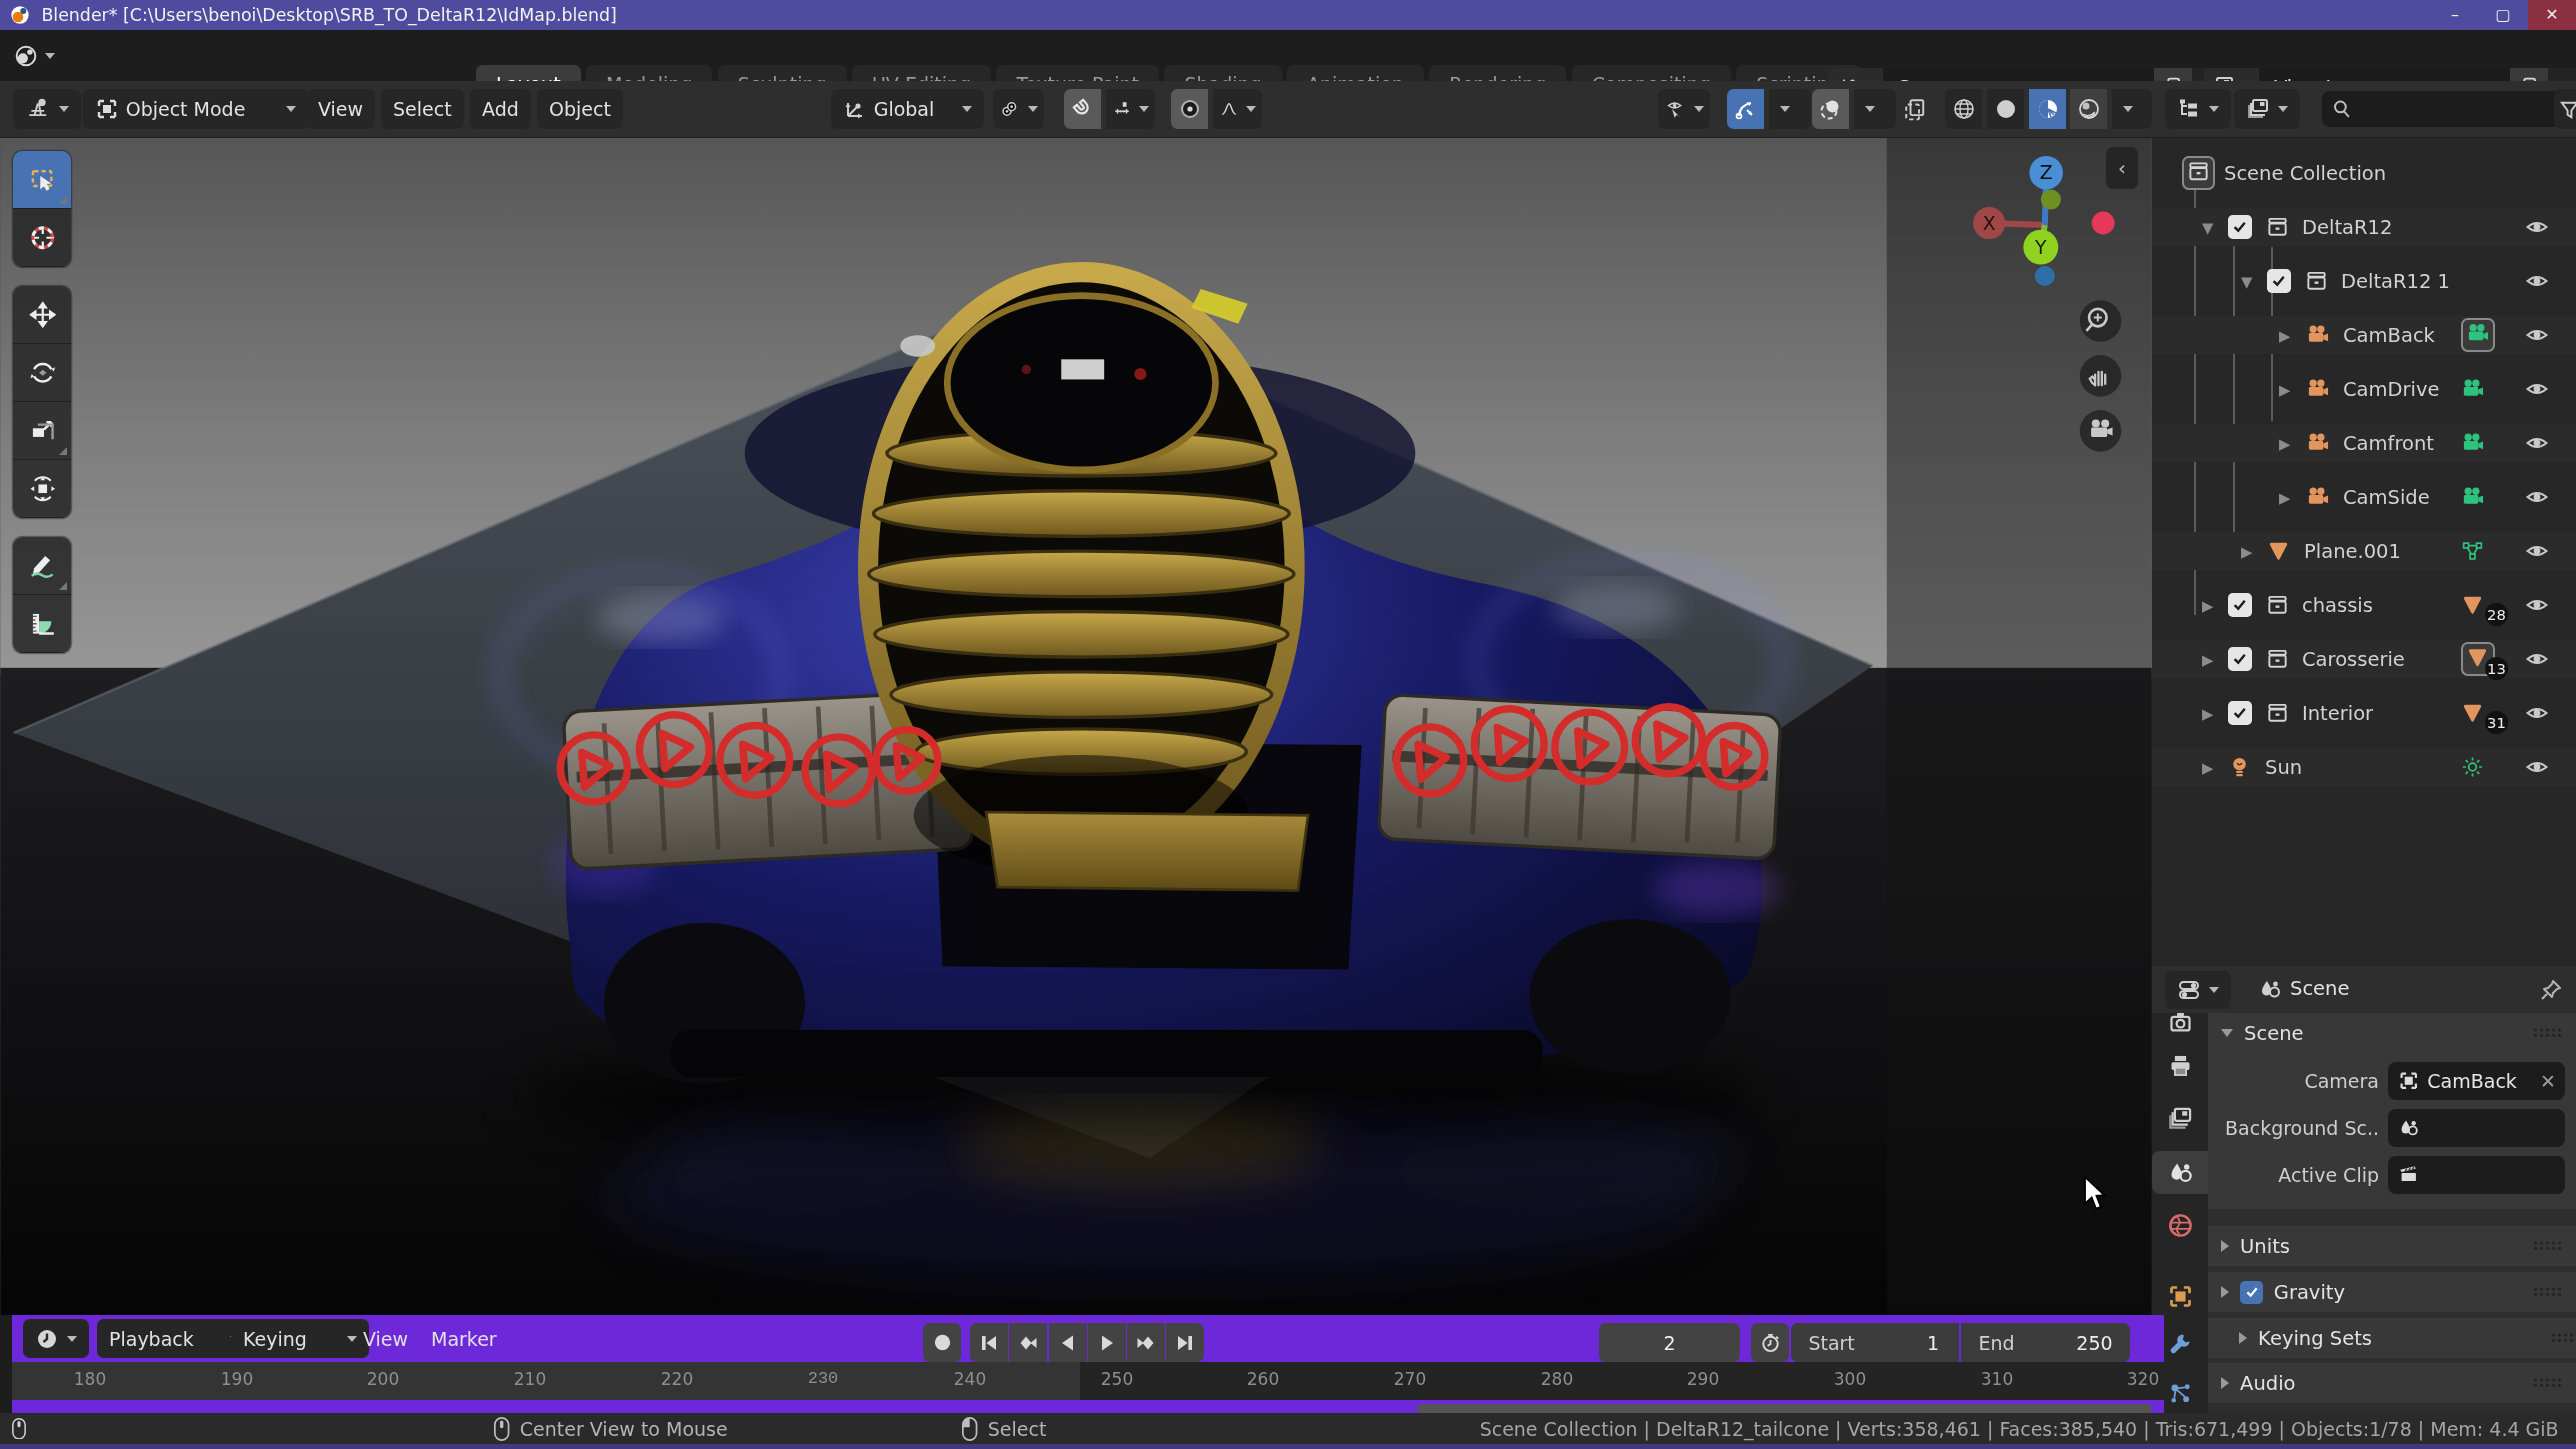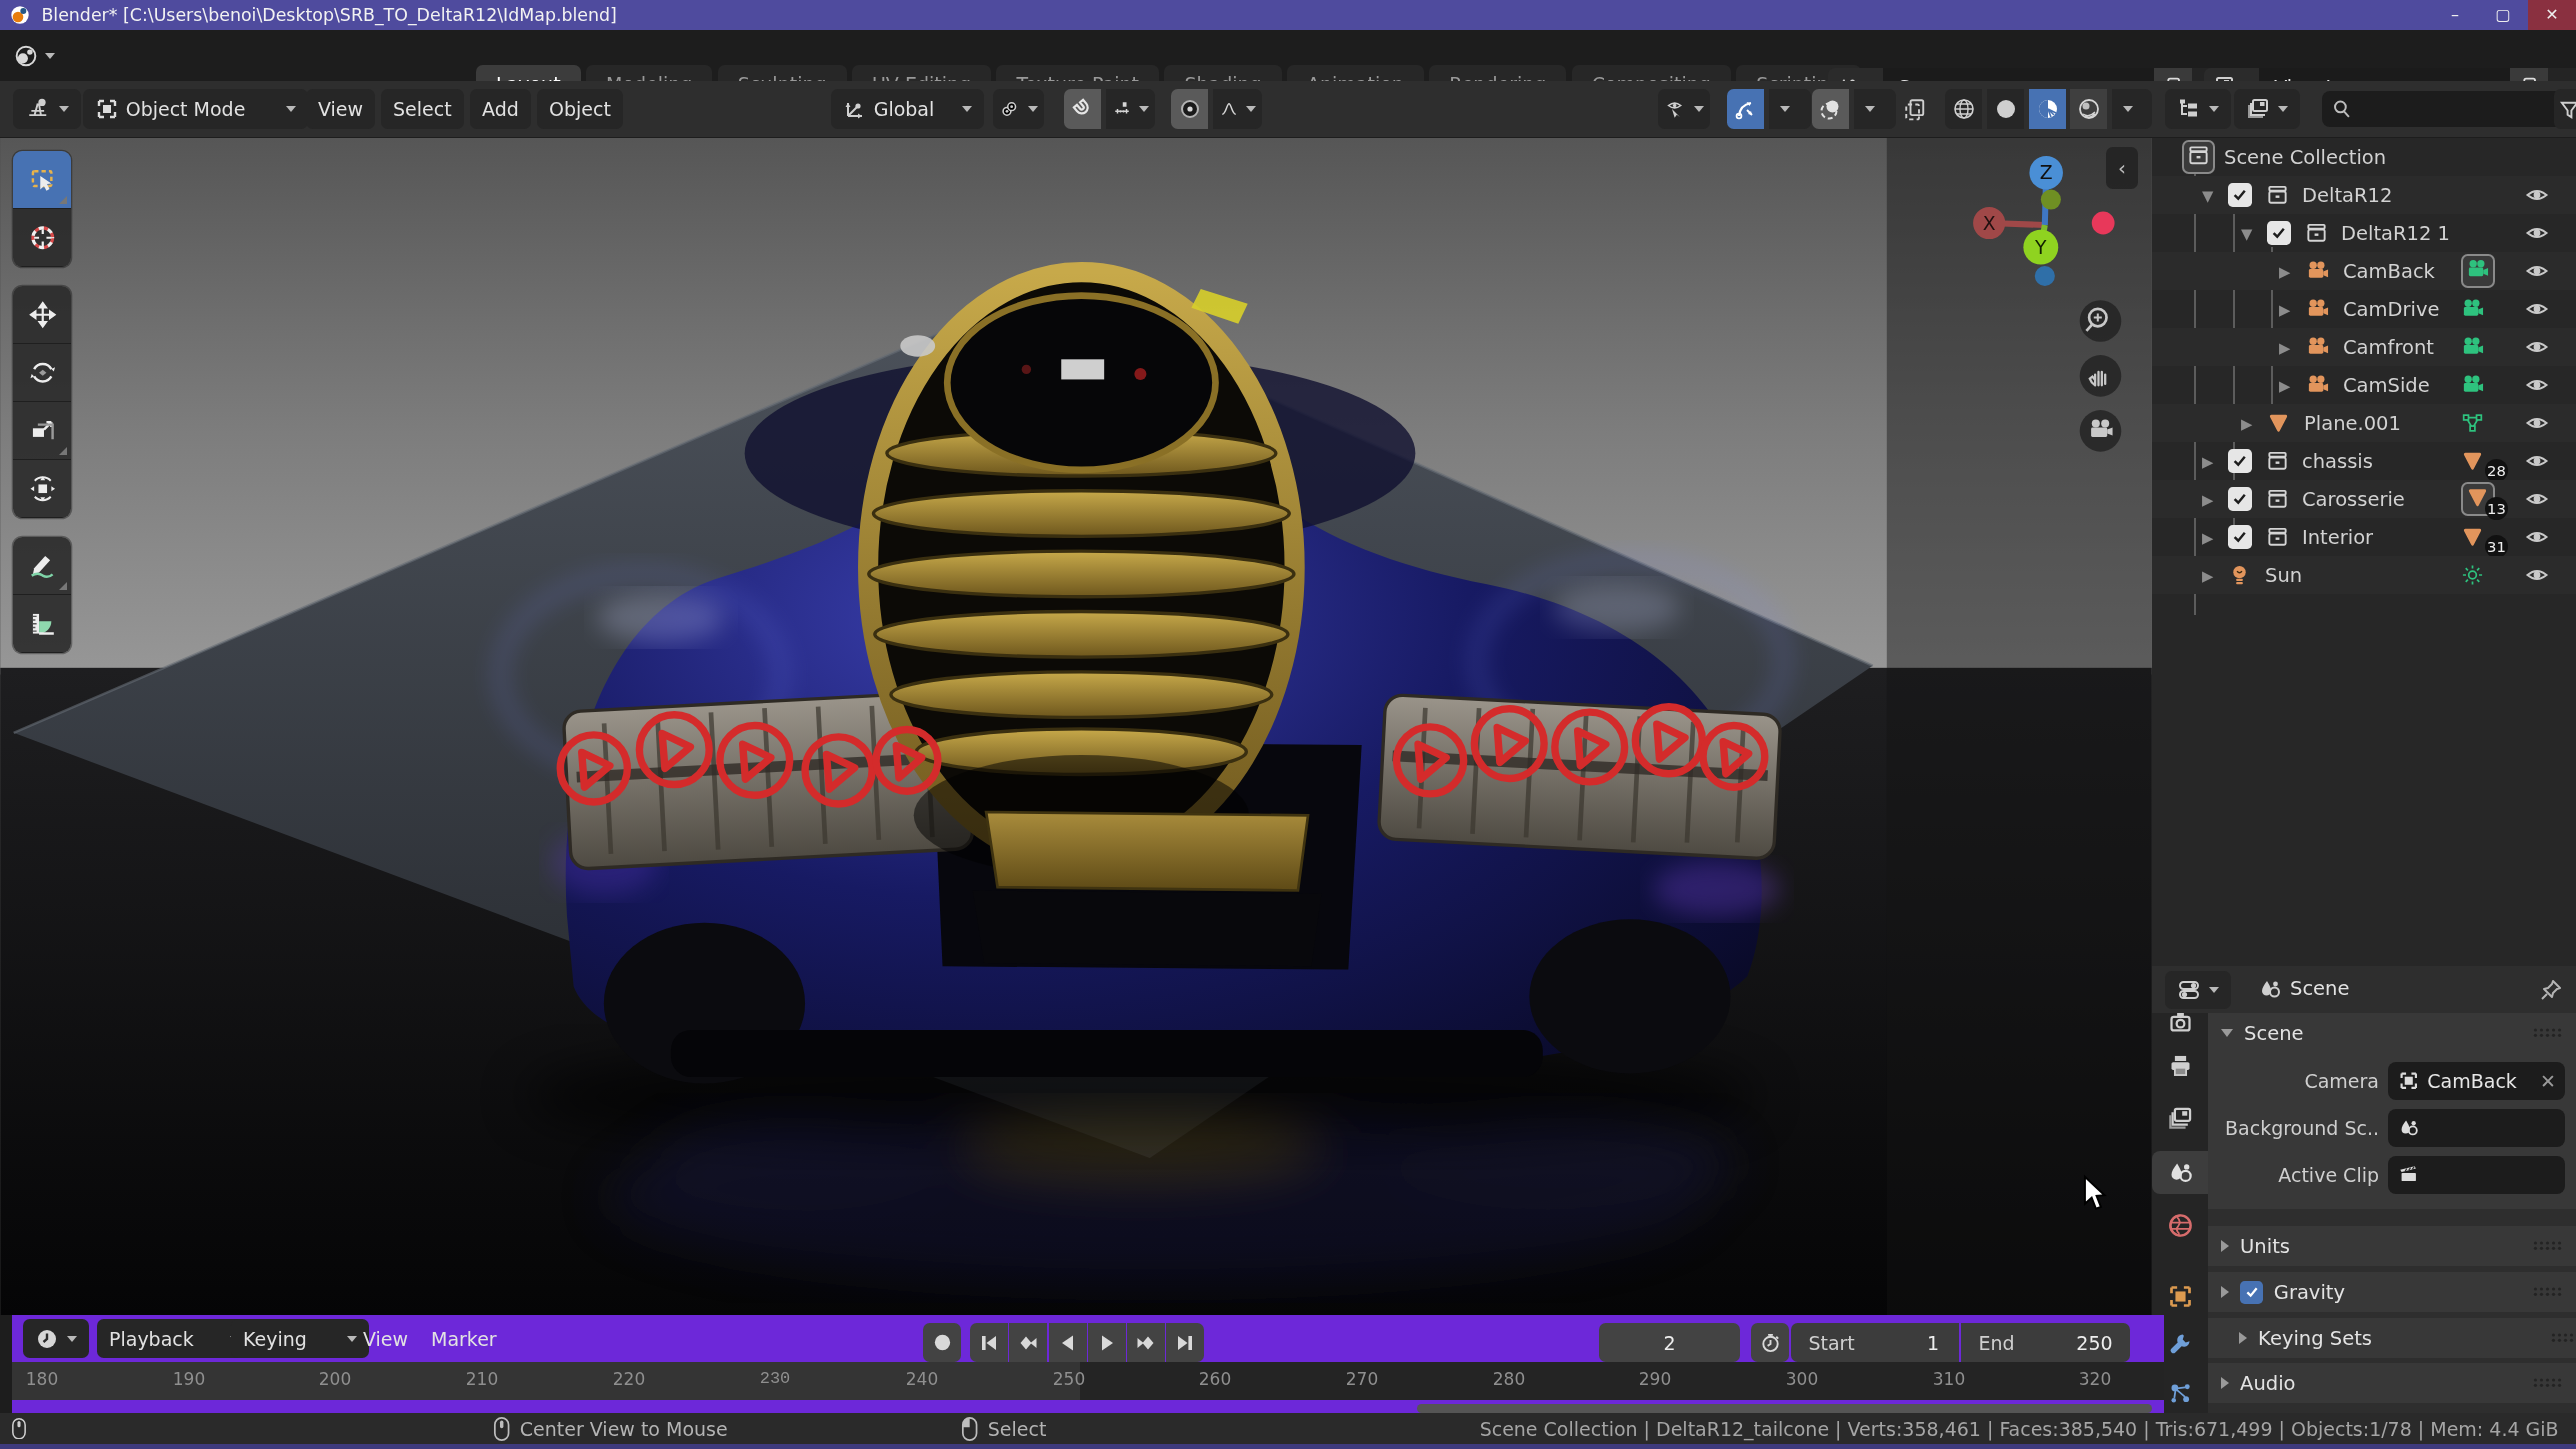--- a/index.html
+++ b/index.html
@@ -38,21 +38,21 @@
   .tool{width:58px;height:57px;background:#2a2a2ae6;display:flex;align-items:center;justify-content:center;position:relative;}
   .tool.active{background:#4772b3;}
   .tool .subtri{position:absolute;right:4px;bottom:4px;width:0;height:0;border-left:8px solid transparent;border-bottom:8px solid #777;}
   .tgroup{border-radius:9.4px;overflow:hidden;margin-bottom:19px;box-shadow:0 0 0 1.3px #00000055;}
   .tgroup .tool{border-bottom:1.3px solid #1f1f1f;}
   #collapse-btn{position:absolute;left:2106px;top:9.4px;width:32px;height:42px;background:#202020cc;border-radius:6.7px;
         color:#bbb;display:flex;align-items:center;justify-content:center;font-size:20px;}
   
   #outliner-hdr{left:2152px;top:81px;width:424px;height:56px;}
   #outliner{left:2152px;top:138px;width:424px;height:828px;background:#272727;overflow:hidden;}
-  .orow{position:relative;width:100%;height:38px;}
+  .orow{position:relative;width:100%;height:38px;margin-top:16px;}
   .orow:nth-child(even){background:#2b2b2b;}
   .orow .olabel{position:absolute;top:50%;transform:translateY(-50%);font-size:19.5px;color:#d2d2d2;white-space:nowrap;}
   .orow .oic{position:absolute;top:50%;transform:translateY(-50%);display:flex;}
   .cb{display:inline-flex;width:24px;height:24px;border-radius:4.7px;align-items:center;justify-content:center;}
   .caret{position:absolute;top:50%;transform:translateY(-50%);font-size:14.8px;color:#8c8c8c;}
   .badge{position:absolute;background:#111;border-radius:50%;min-width:23px;height:23px;color:#eee;font-size:14.8px;
          display:flex;align-items:center;justify-content:center;}
   .iconbox{border:2px solid #8a8a8a;border-radius:6.7px;padding:2px 3.4px;background:#3a3a3a;}
   .treeline{position:absolute;width:2px;background:#5c5c5c;}
   
@@ -68,21 +68,21 @@
   .grips{margin-left:auto;opacity:.8;}
   .prow{position:absolute;height:39px;display:flex;align-items:center;width:100%;}
   .plabel{width:171px;text-align:right;font-size:19px;color:#cfcfcf;flex:none;}
   .pfield{margin-left:9.4px;height:38px;flex:1;margin-right:10.7px;background:#1c1c1c;border-radius:8px;display:flex;
           align-items:center;padding:0 9.4px;font-size:19px;color:#e6e6e6;gap:8px;}
   .pfield .x{margin-left:auto;color:#9a9a9a;}
   
   #timeline{left:12px;top:1315px;width:2152px;height:98px;background:#6d28d9;}
   #ruler{position:absolute;left:0;top:47px;width:2152px;height:38px;background:#242424;overflow:hidden;}
   #range-band{position:absolute;left:0;top:0;width:1068px;height:38px;background:#343434;}
-  .tick{position:absolute;top:6.7px;transform:translateX(-50%);font-size:17px;color:#8f8f8f;}
+  .tick{position:absolute;top:6.7px;transform:translateX(-50%);font-size:17px;color:#8f8f8f;margin-left:48px;}
   #tl-scroll{position:absolute;left:1405px;top:89px;width:735px;height:8.7px;background:#555;border-radius:4.7px;}
   .transport{position:absolute;top:8px;height:39px;display:flex;}
   .tbtn{width:38px;height:39px;background:#434343;display:flex;align-items:center;justify-content:center;}
   .numfield{position:absolute;top:8px;height:39px;background:#434343;border-radius:6.7px;display:flex;align-items:center;
             font-size:19px;color:#eee;}
   
   #statusbar{left:0;top:1413px;width:2576px;height:31px;background:#2a2a2a;font-size:19px;color:#b4b4b4;}
   #statusbar .hint{position:absolute;top:0;height:31px;display:flex;align-items:center;gap:9.4px;}
   #purple-strip{left:0;top:1444px;width:2576px;height:5.4px;background:#3e3a7d;}
   

